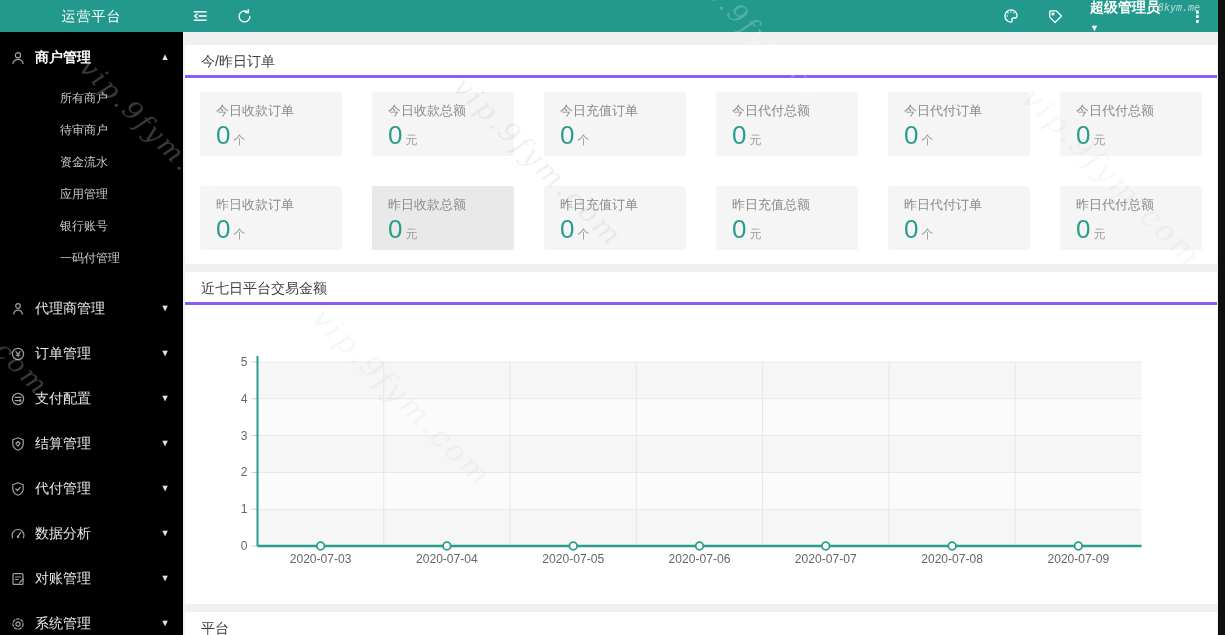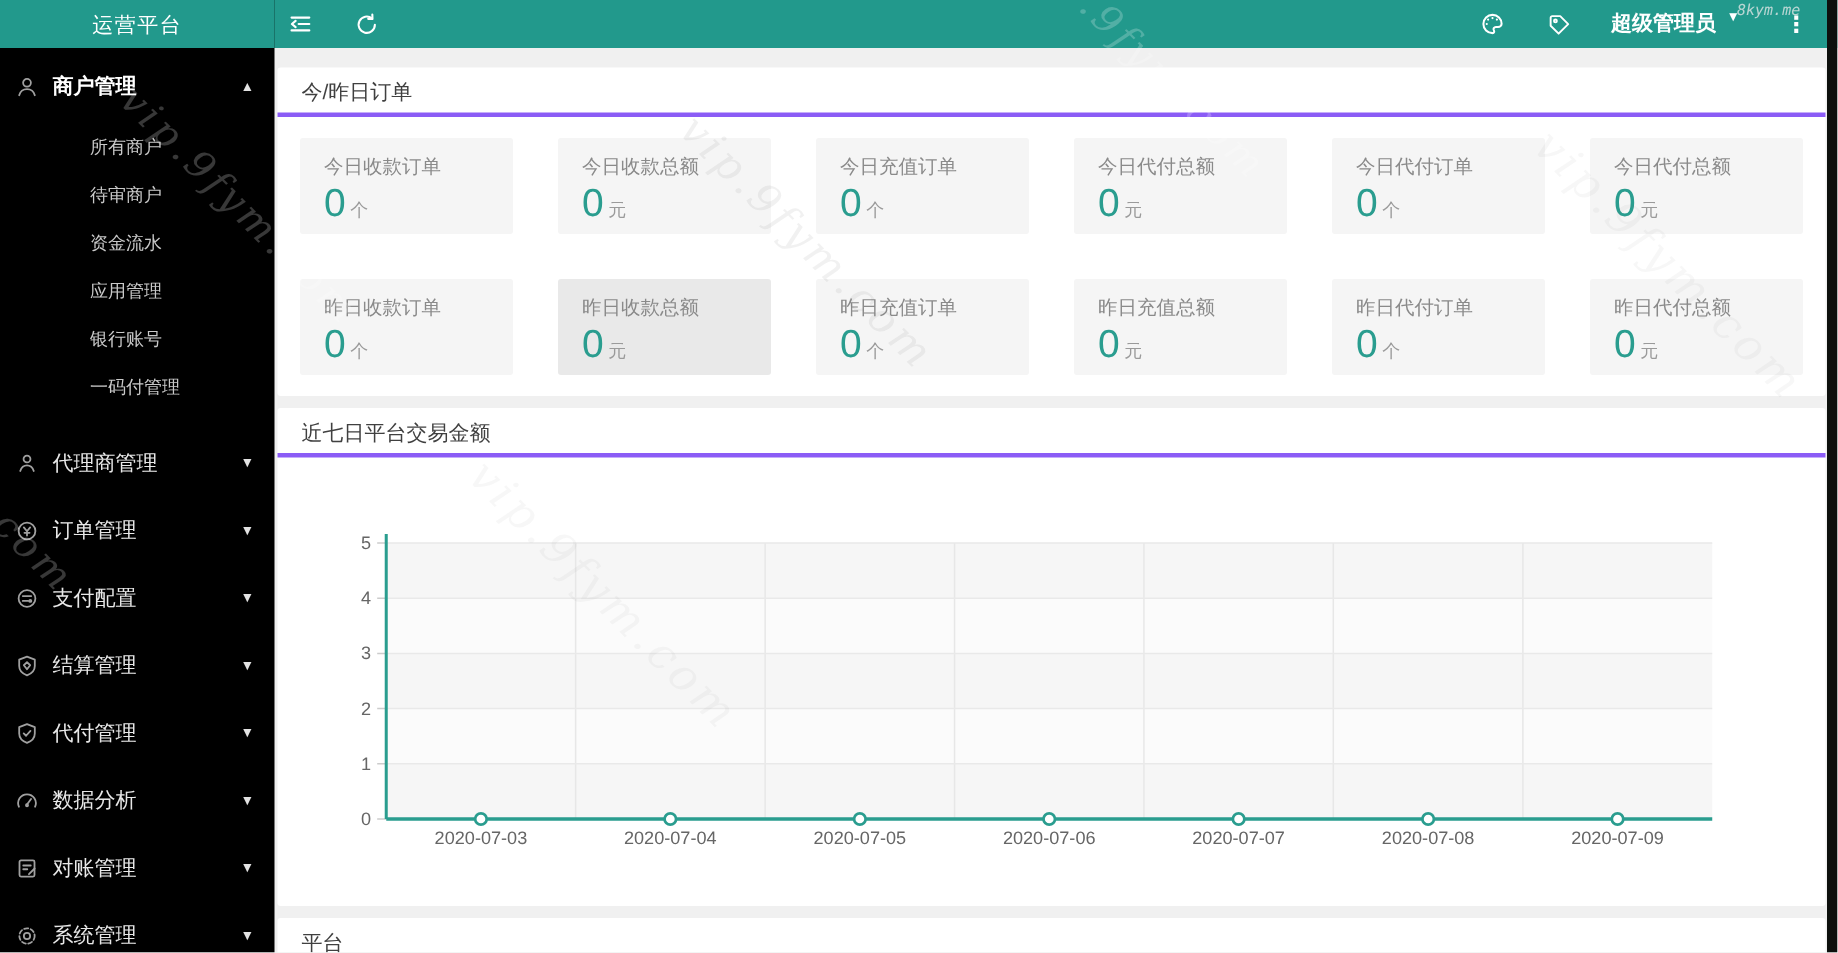--- a/index.html
+++ b/index.html
@@ -22,21 +22,21 @@
   .submenu-item { height:32px; line-height:32px; padding-left:28px; color:#c9c9c9; font-size:12px; cursor:pointer; white-space:nowrap;margin-left:32px; }
   .nav-rest { margin-top:6px; }
 
   
   .main { position:absolute; left:169px; top:0; right:0; height:635px; }
   .topbar { height:32px; background:#22998c; display:flex; align-items:center; padding:0 16px 0 22px; color:#fff; }
   .tb-icon { width:18px; height:18px; display:flex; align-items:center; justify-content:center; cursor:pointer; }
   .tb-icon svg { display:block; }
   .tb-left { display:flex; align-items:center; gap:26px; }
   .tb-right { margin-left:auto; display:flex; align-items:center; gap:26px; }
-  .user-menu { display:flex; align-items:flex-start; gap:7px; cursor:pointer; }
+  .user-menu { display:flex; align-items:flex-start; gap:7px; cursor:pointer;flex-direction:column; }
   .user-name { font-size:14px; font-weight:bold; }
   .caret { font-size:9px; line-height:1; }
   .more-dots { font-size:15px; font-weight:bold; letter-spacing:0; line-height:1; cursor:pointer; padding:0 4px; }
 
   
   .content { position:absolute; top:32px; left:0; right:0; bottom:0; background:#f0f0f0; padding:13px 8px 0 16px; overflow:hidden; }
   .panel { background:#fff; border-radius:2px; margin-bottom:8px; }
   .panel-header { height:33px; line-height:33px; padding:0 16px; font-size:14px; color:#404040; border-bottom:3px solid #8b5cf6; }
 
   

